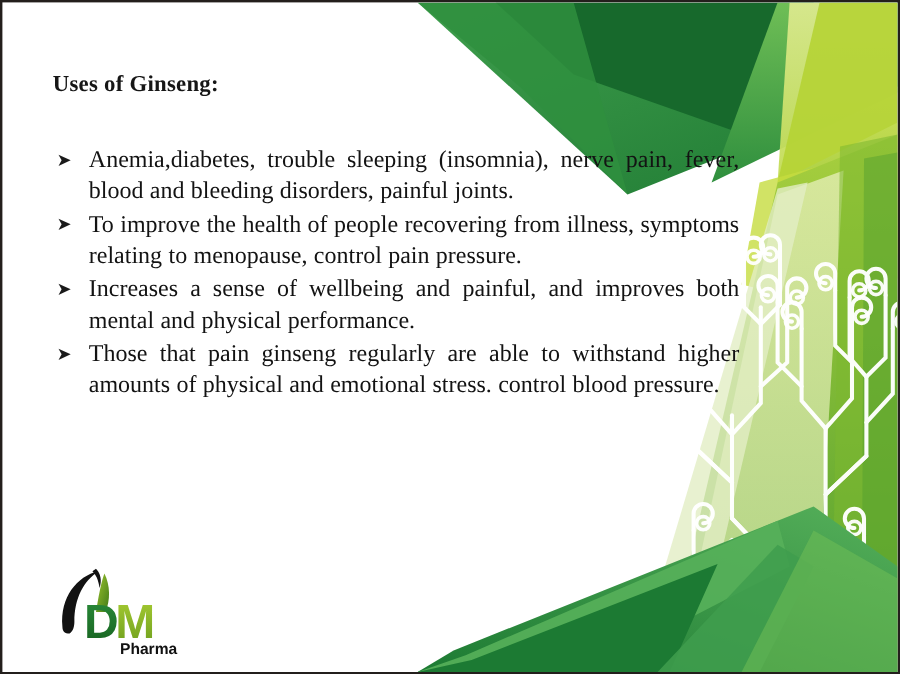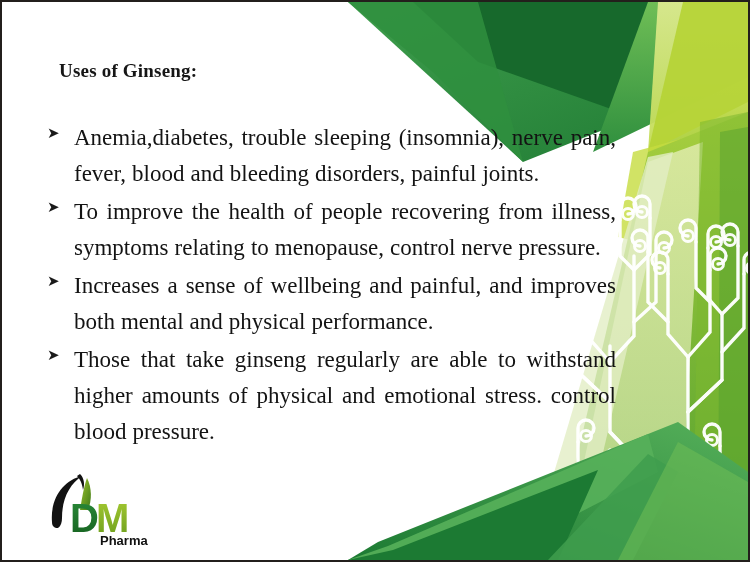--- a/index.html
+++ b/index.html
@@ -22,21 +22,21 @@
     position: absolute;
     top: 0;
     right: 0;
     width: 400px;
     height: 558px;
     pointer-events: none;
   }
   
   #title {
     position: absolute;
-    left: 57px;
+    left: 42px;
     top: 58px;
     font-family: "Liberation Serif", serif;
     font-weight: bold;
     font-size: 19px;
     color: #161616;
     letter-spacing: 0.2px;
     white-space: nowrap;
   }
   #bullets {
     position: absolute;
@@ -56,22 +56,22 @@
     font-size: 15px;
     line-height: 26px;
     color: #1a1a1a;
     text-align: left;
     padding-left: 3px;
     box-sizing: border-box;
   }
   .bullet-text {
     flex: 1 1 auto;
     font-family: "Liberation Serif", serif;
-    font-size: 23px;
-    line-height: 36px;
+    font-size: 20px;
+    line-height: 26px;
     color: #131313;
     text-align: justify;
     text-justify: inter-word;
     word-spacing: 0.3px;
   }
   
   #logo {
     position: absolute;
     left: 38px;
     bottom: 12px;
@@ -235,29 +235,29 @@
 
   <div id="title">Uses of Ginseng:</div>
 
   <div id="bullets">
     <div class="bullet">
       <span class="bullet-marker">➤</span>
       <span class="bullet-text">Anemia,diabetes, trouble sleeping (insomnia), nerve pain, fever, blood and bleeding disorders, painful joints.</span>
     </div>
     <div class="bullet">
       <span class="bullet-marker">➤</span>
-      <span class="bullet-text">To improve the health of people recovering from illness, symptoms relating to menopause, control nerve pressure.</span>
+      <span class="bullet-text">To improve the health of people recovering from illness, symptoms relating to menopause, control pain pressure.</span>
     </div>
     <div class="bullet">
       <span class="bullet-marker">➤</span>
       <span class="bullet-text">Increases a sense of wellbeing and painful, and improves both mental and physical performance.</span>
     </div>
     <div class="bullet">
       <span class="bullet-marker">➤</span>
-      <span class="bullet-text">Those that take ginseng regularly are able to withstand higher amounts of physical and emotional stress. control blood pressure.</span>
+      <span class="bullet-text">Those that pain ginseng regularly are able to withstand higher amounts of physical and emotional stress. control blood pressure.</span>
     </div>
   </div>
 
   <div id="logo">
     <svg viewBox="0 0 120 78" xmlns="http://www.w3.org/2000/svg">
       <defs>
         <linearGradient id="dGrad" x1="0" y1="0" x2="0" y2="1">
           <stop offset="0%" stop-color="#2b8c3a"></stop>
             <stop offset="100%" stop-color="#15601f"></stop>
         </linearGradient>

